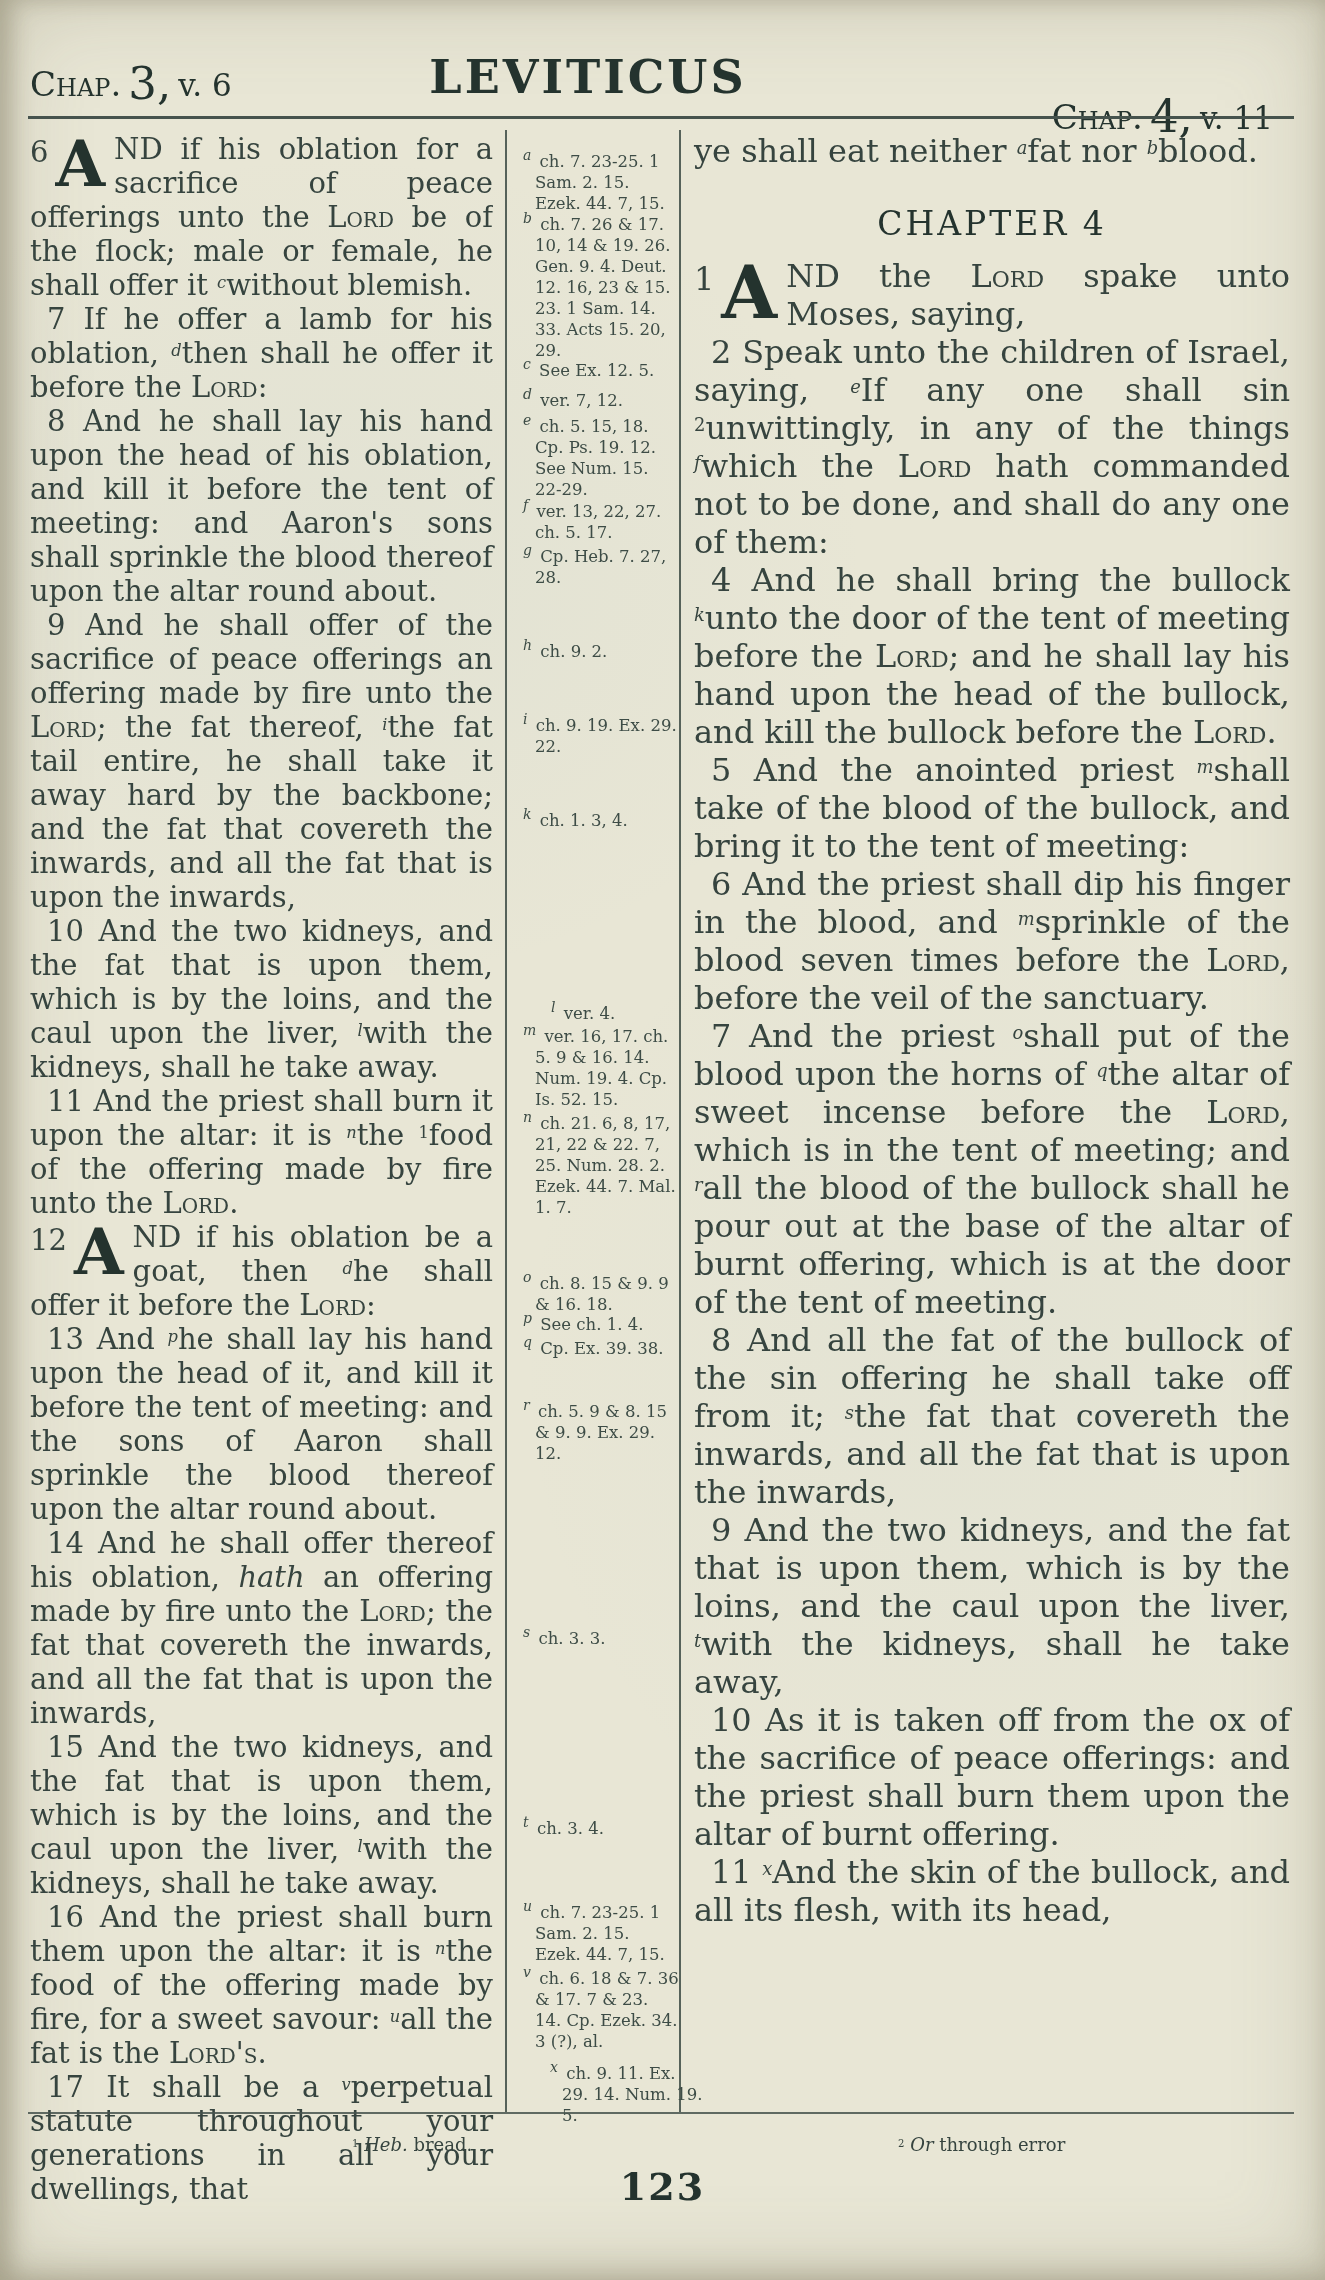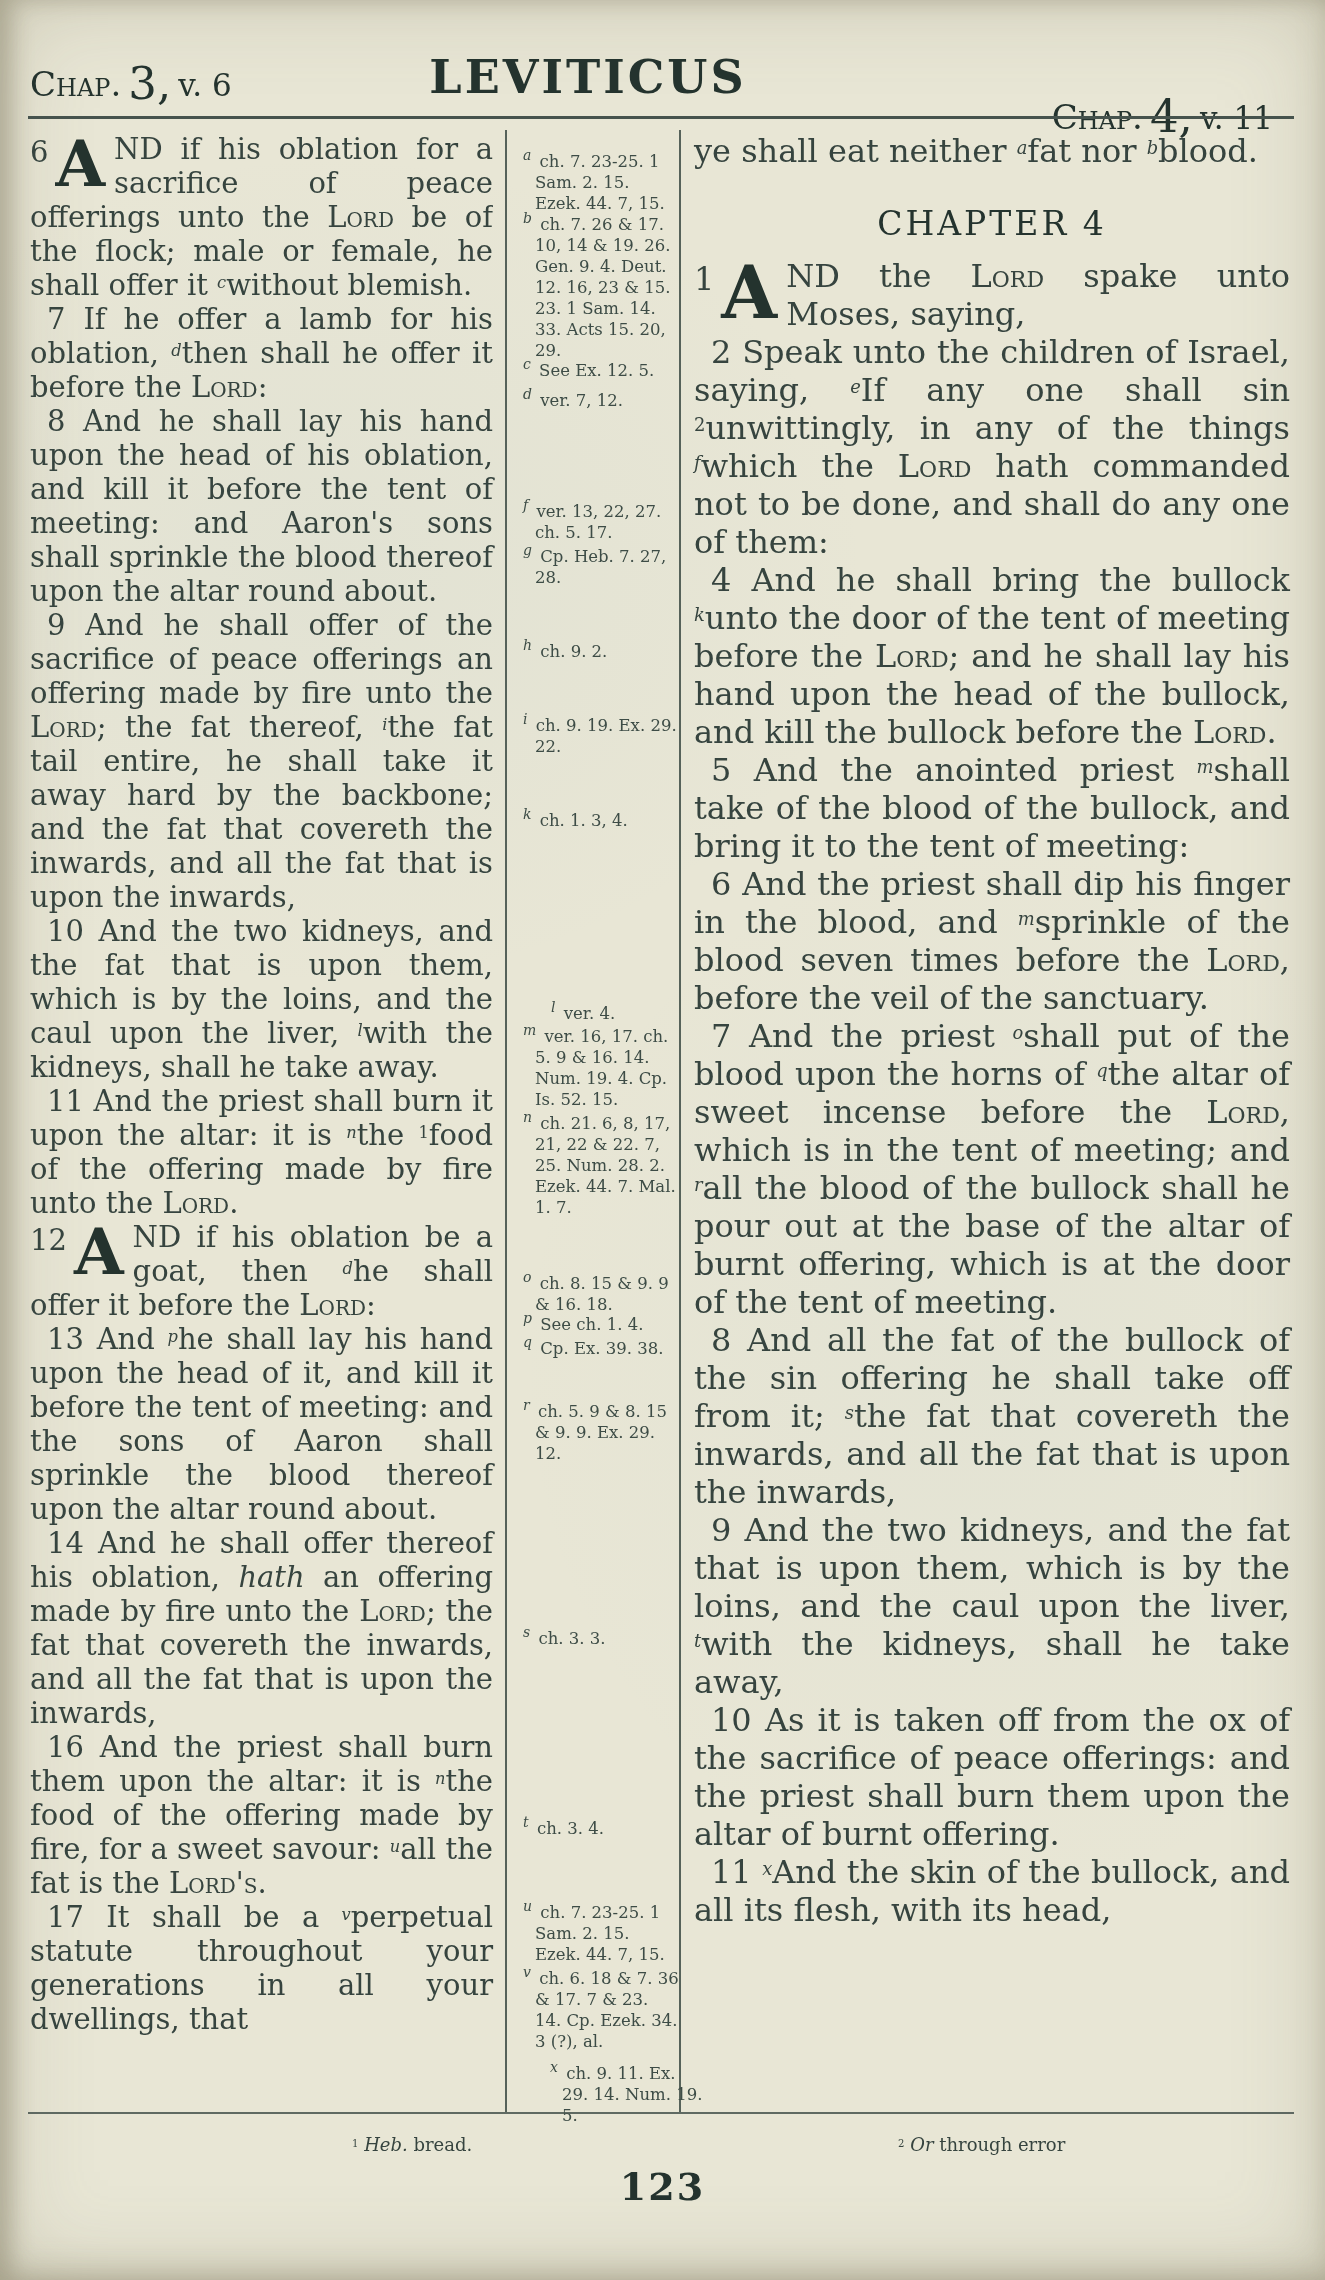--- a/index.html
+++ b/index.html
@@ -92,29 +92,31 @@
       <p class="verse"><span class="vnum">8 </span>And he shall lay his hand upon the head of his oblation, and kill it before the tent of meeting: and Aaron's sons shall sprinkle the blood thereof upon the altar round about.</p>
       <p class="verse"><span class="vnum">9 </span>And he shall offer of the sacrifice of peace offerings an offering made by fire unto the <span class="sc">Lord</span>; the fat thereof, <sup class="refmark">i</sup>the fat tail entire, he shall take it away hard by the backbone; and the fat that covereth the inwards, and all the fat that is upon the inwards,</p>
       <p class="verse"><span class="vnum">10 </span>And the two kidneys, and the fat that is upon them, which is by the loins, and the caul upon the liver, <sup class="refmark">l</sup>with the kidneys, shall he take away.</p>
       <p class="verse"><span class="vnum">11 </span>And the priest shall burn it upon the altar: it is <sup class="refmark">n</sup>the <sup class="fnmark">1</sup>food of the offering made by fire unto the <span class="sc">Lord</span>.</p>
       <p class="verse has-dc"><span class="dcwrap">
           <span class="vnum">12</span>
           <span class="dropcap">A</span>
         </span>ND if his oblation be a goat, then <sup class="refmark">d</sup>he shall offer it before the <span class="sc">Lord</span>:</p>
       <p class="verse"><span class="vnum">13 </span>And <sup class="refmark">p</sup>he shall lay his hand upon the head of it, and kill it before the tent of meeting: and the sons of Aaron shall sprinkle the blood thereof upon the altar round about.</p>
       <p class="verse"><span class="vnum">14 </span>And he shall offer thereof his oblation, <i>hath</i> an offering made by fire unto the <span class="sc">Lord</span>; the fat that covereth the inwards, and all the fat that is upon the inwards,</p>
+      <p class="verse"><span class="vnum">15 </span>And the two kidneys, and the fat that is upon them, which is by the loins, and the caul upon the liver, <sup class="refmark">l</sup>with the kidneys, shall he take away.</p>
       <p class="verse"><span class="vnum">16 </span>And the priest shall burn them upon the altar: it is <sup class="refmark">n</sup>the food of the offering made by fire, for a sweet savour: <sup class="refmark">u</sup>all the fat is the <span class="sc">Lord's</span>.</p>
       <p class="verse"><span class="vnum">17 </span>It shall be a <sup class="refmark">v</sup>perpetual statute throughout your generations in all your dwellings, that</p>
     </div>
 
   <div class="col col-refs">
       <div class="ref" style="top: 13px;"><i class="reflet">a</i> ch. 7. 23-25. 1 Sam. 2. 15. Ezek. 44. 7, 15.</div>
       <div class="ref" style="top: 76px;"><i class="reflet">b</i> ch. 7. 26 &amp; 17. 10, 14 &amp; 19. 26. Gen. 9. 4. Deut. 12. 16, 23 &amp; 15. 23. 1 Sam. 14. 33. Acts 15. 20, 29.</div>
       <div class="ref" style="top: 222px;"><i class="reflet">c</i> See Ex. 12. 5.</div>
       <div class="ref" style="top: 252px;"><i class="reflet">d</i> ver. 7, 12.</div>
+      <div class="ref" style="top: 278px;"><i class="reflet">e</i> ch. 5. 15, 18. Cp. Ps. 19. 12. See Num. 15. 22-29.</div>
       <div class="ref" style="top: 363px;"><i class="reflet">f</i> ver. 13, 22, 27. ch. 5. 17.</div>
       <div class="ref" style="top: 408px;"><i class="reflet">g</i> Cp. Heb. 7. 27, 28.</div>
       <div class="ref" style="top: 503px;"><i class="reflet">h</i> ch. 9. 2.</div>
       <div class="ref" style="top: 577px;"><i class="reflet">i</i> ch. 9. 19. Ex. 29. 22.</div>
       <div class="ref" style="top: 672px;"><i class="reflet">k</i> ch. 1. 3, 4.</div>
       <div class="ref" style="top: 865px; margin-left: 28px;"><i class="reflet">l</i> ver. 4.</div>
       <div class="ref" style="top: 888px;"><i class="reflet">m</i> ver. 16, 17. ch. 5. 9 &amp; 16. 14. Num. 19. 4. Cp. Is. 52. 15.</div>
       <div class="ref" style="top: 975px;"><i class="reflet">n</i> ch. 21. 6, 8, 17, 21, 22 &amp; 22. 7, 25. Num. 28. 2. Ezek. 44. 7. Mal. 1. 7.</div>
       <div class="ref" style="top: 1135px;"><i class="reflet">o</i> ch. 8. 15 &amp; 9. 9 &amp; 16. 18.</div>
       <div class="ref" style="top: 1176px;"><i class="reflet">p</i> See ch. 1. 4.</div>

